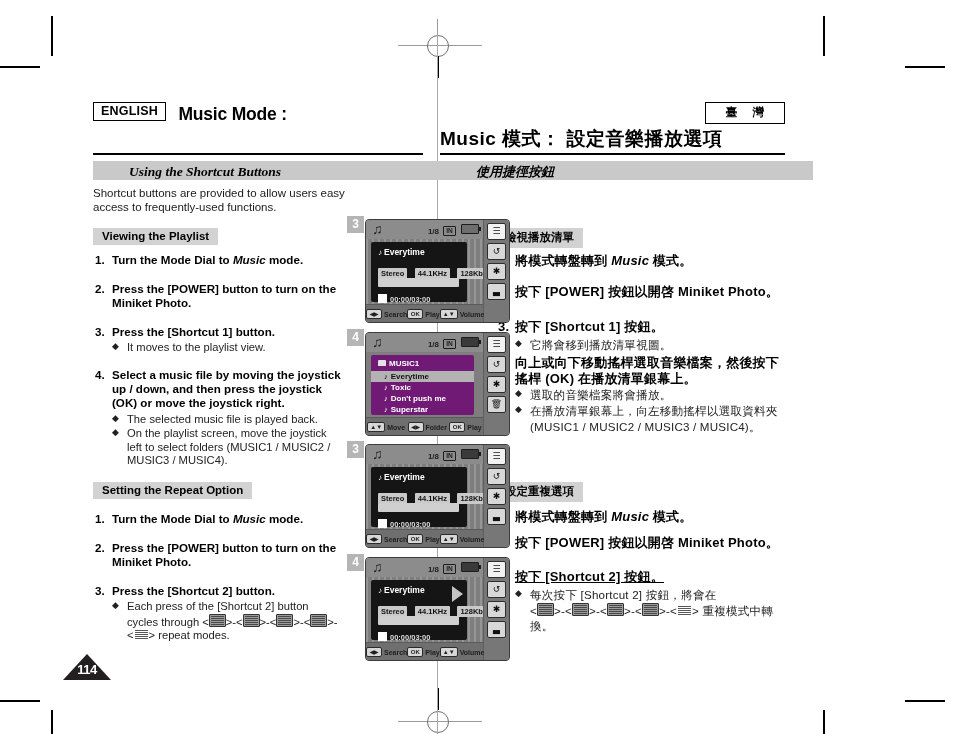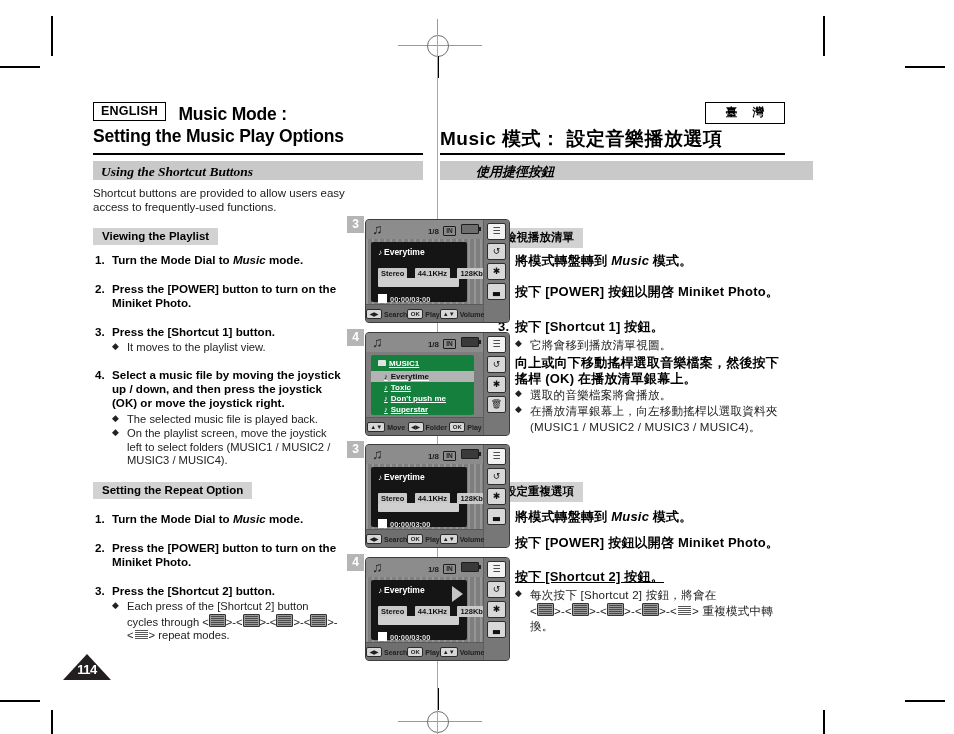--- a/index.html
+++ b/index.html
@@ -332,26 +332,25 @@
     width: 0; height: 0;
     border-left: 11px solid #c4c4c4;
     border-top: 8px solid transparent;
     border-bottom: 8px solid transparent;
   }
 
   
   .list-pane {
     position: absolute;
     left: 5px; top: 3px; right: 9px; bottom: 3px;
-    background: #15803d;
+    background: #701a75;
     border-radius: 2px;
     color: #fff;
     padding: 4px 0 0 0;
     box-sizing: border-box;
-    text-decoration: underline;
   }
   .folder-row {
     font-size: 8px; font-weight: bold;
     padding: 0 0 3px 7px;
     white-space: nowrap;
   }
   .folder-row .fico {
     display: inline-block;
     width: 8px; height: 6px;
     background: #e2e2e2;
@@ -458,31 +457,30 @@
   <div class="reg-line" style="left:398px;top:705px;width:84px;height:1px;"></div>
   <div class="reg-line" style="left:437px;top:679px;width:1px;height:52px;"></div>
   <div class="reg-circle" style="left:427px;top:695px;width:20px;height:20px;"></div>
   <div class="crop" style="left:437px;top:672px;width:1.5px;height:22px;"></div>
 
   <div class="center-rule"></div>
 
   <div class="hdr-left">
     <span class="lang-badge">ENGLISH</span>
     <span class="title-en">Music Mode :</span>
-    <div class="title-en2">Setting the Music Play Options</div>
   </div>
   <div class="rule-left"></div>
 
   <div class="hdr-right">
     <span class="region-badge">臺 灣</span>
     <div class="title-zh">Music 模式： 設定音樂播放選項</div>
   </div>
   <div class="rule-right"></div>
 
-  <div class="sec-bar" style="left:93px;top:145px;width:330px;">
+  <div class="sec-bar" style="left:93px;top:145px;width:330px;padding-left:28px;">
     <span>Using the Shortcut Buttons</span>
   </div>
   <div class="sec-bar zh" style="left:440px;top:145px;width:345px;padding-left:28px;">
     <span>使用捷徑按鈕</span>
   </div>
 
   <div class="intro" style="left:93px;top:170px;width:270px;">Shortcut buttons are provided to allow users easy access to frequently-used functions.</div>
 
   <div class="sub-chip" style="left:93px;top:212px;">Viewing the Playlist</div>
 

